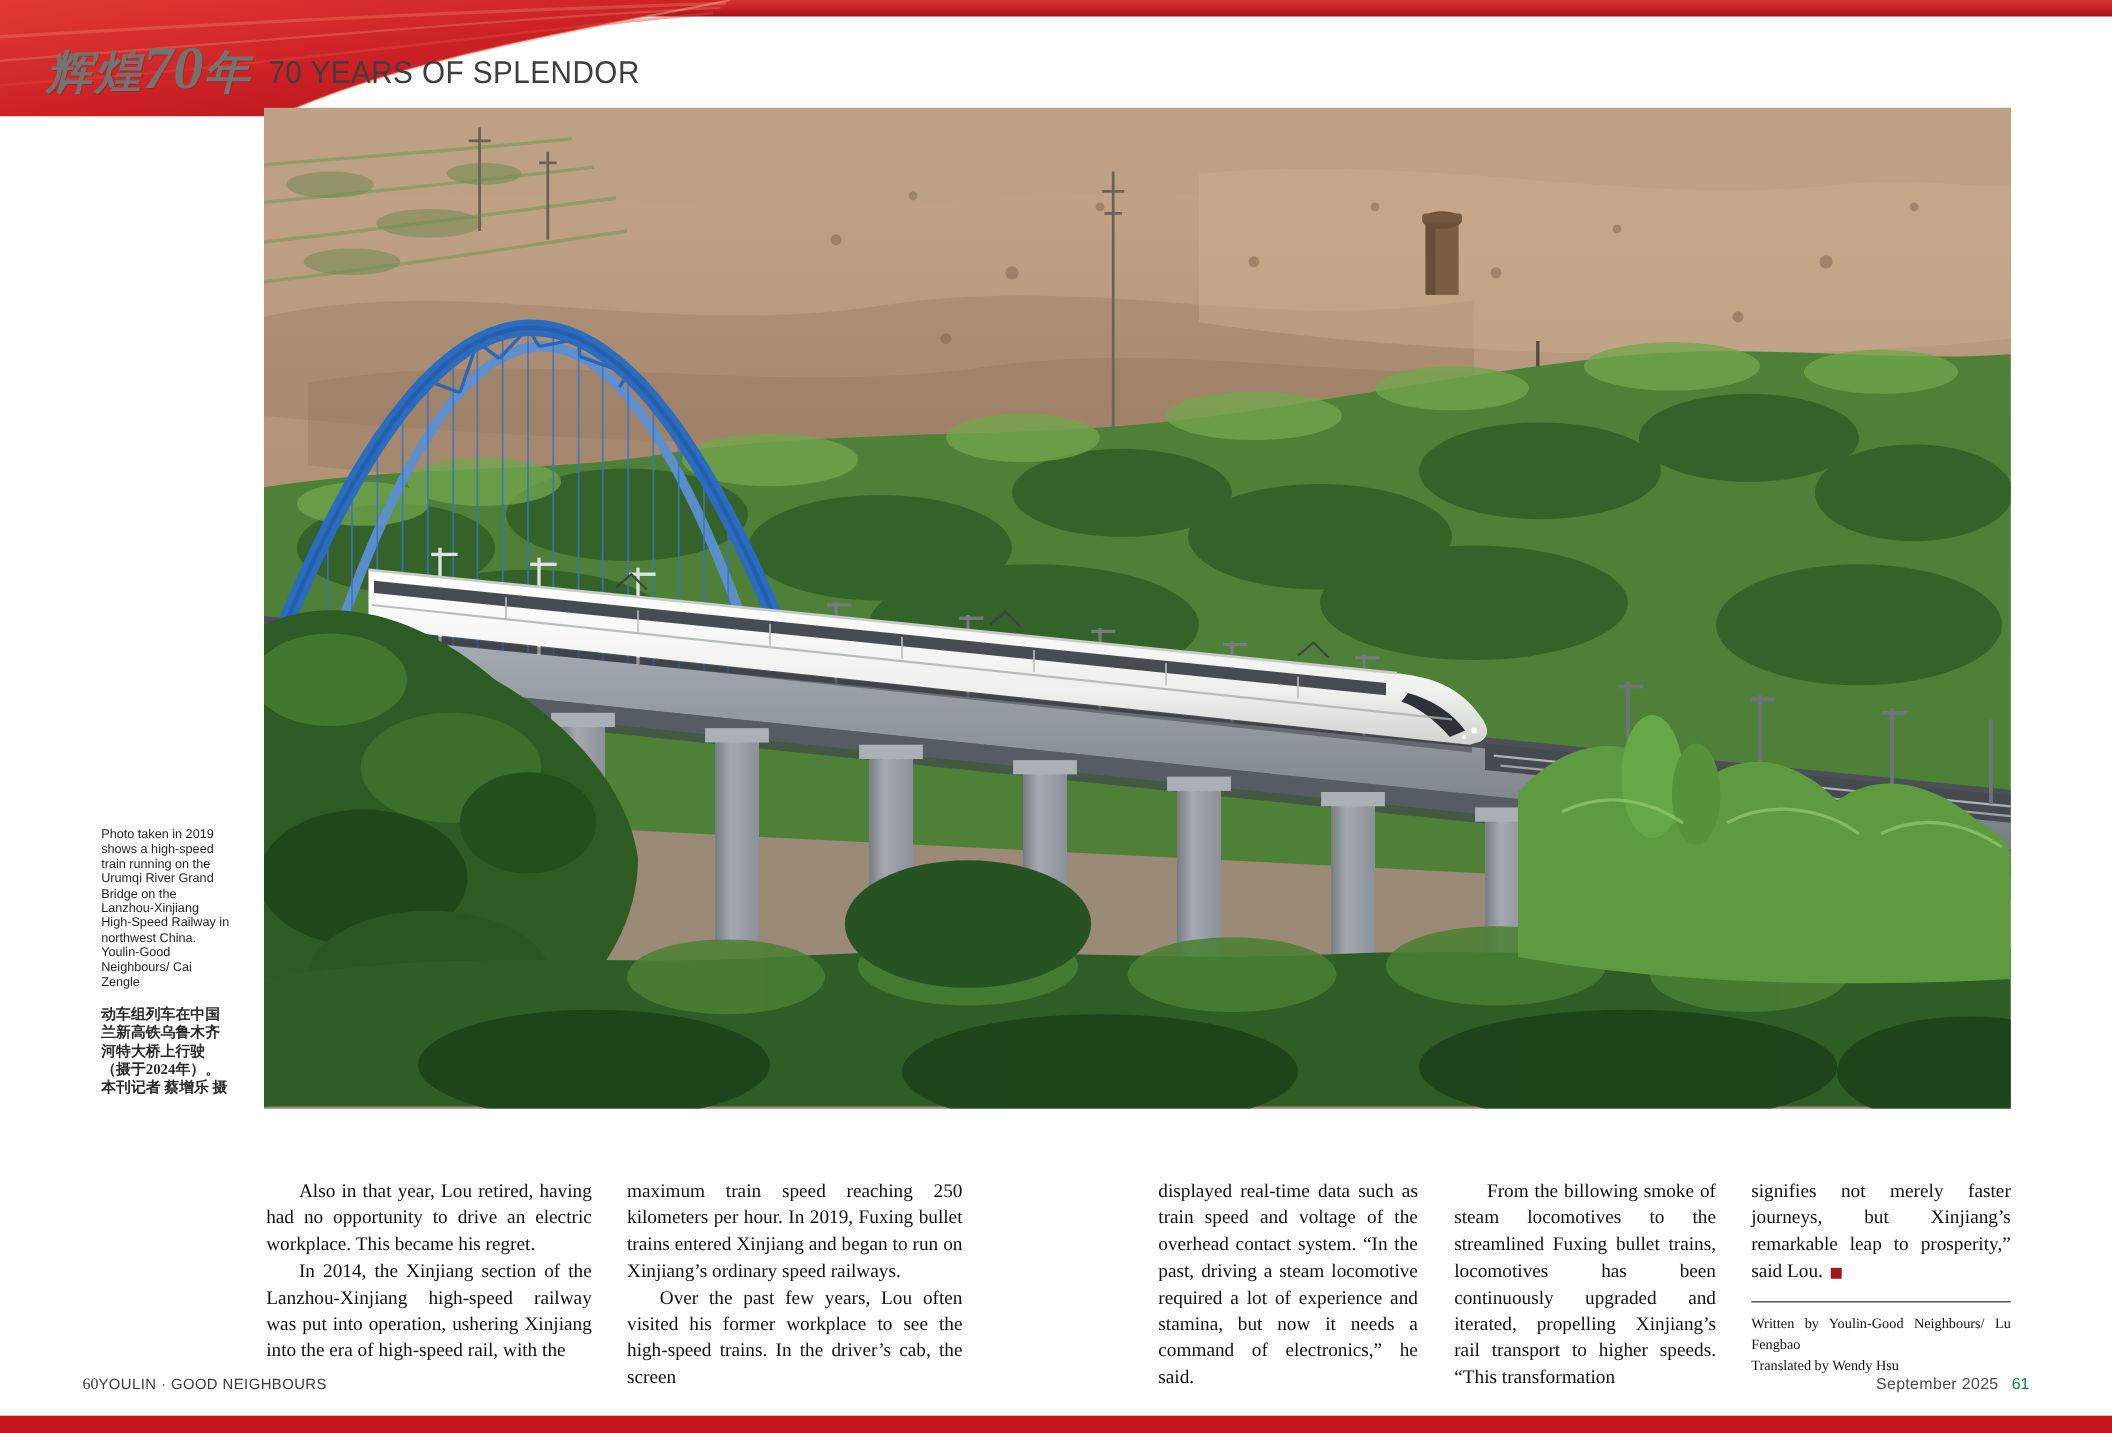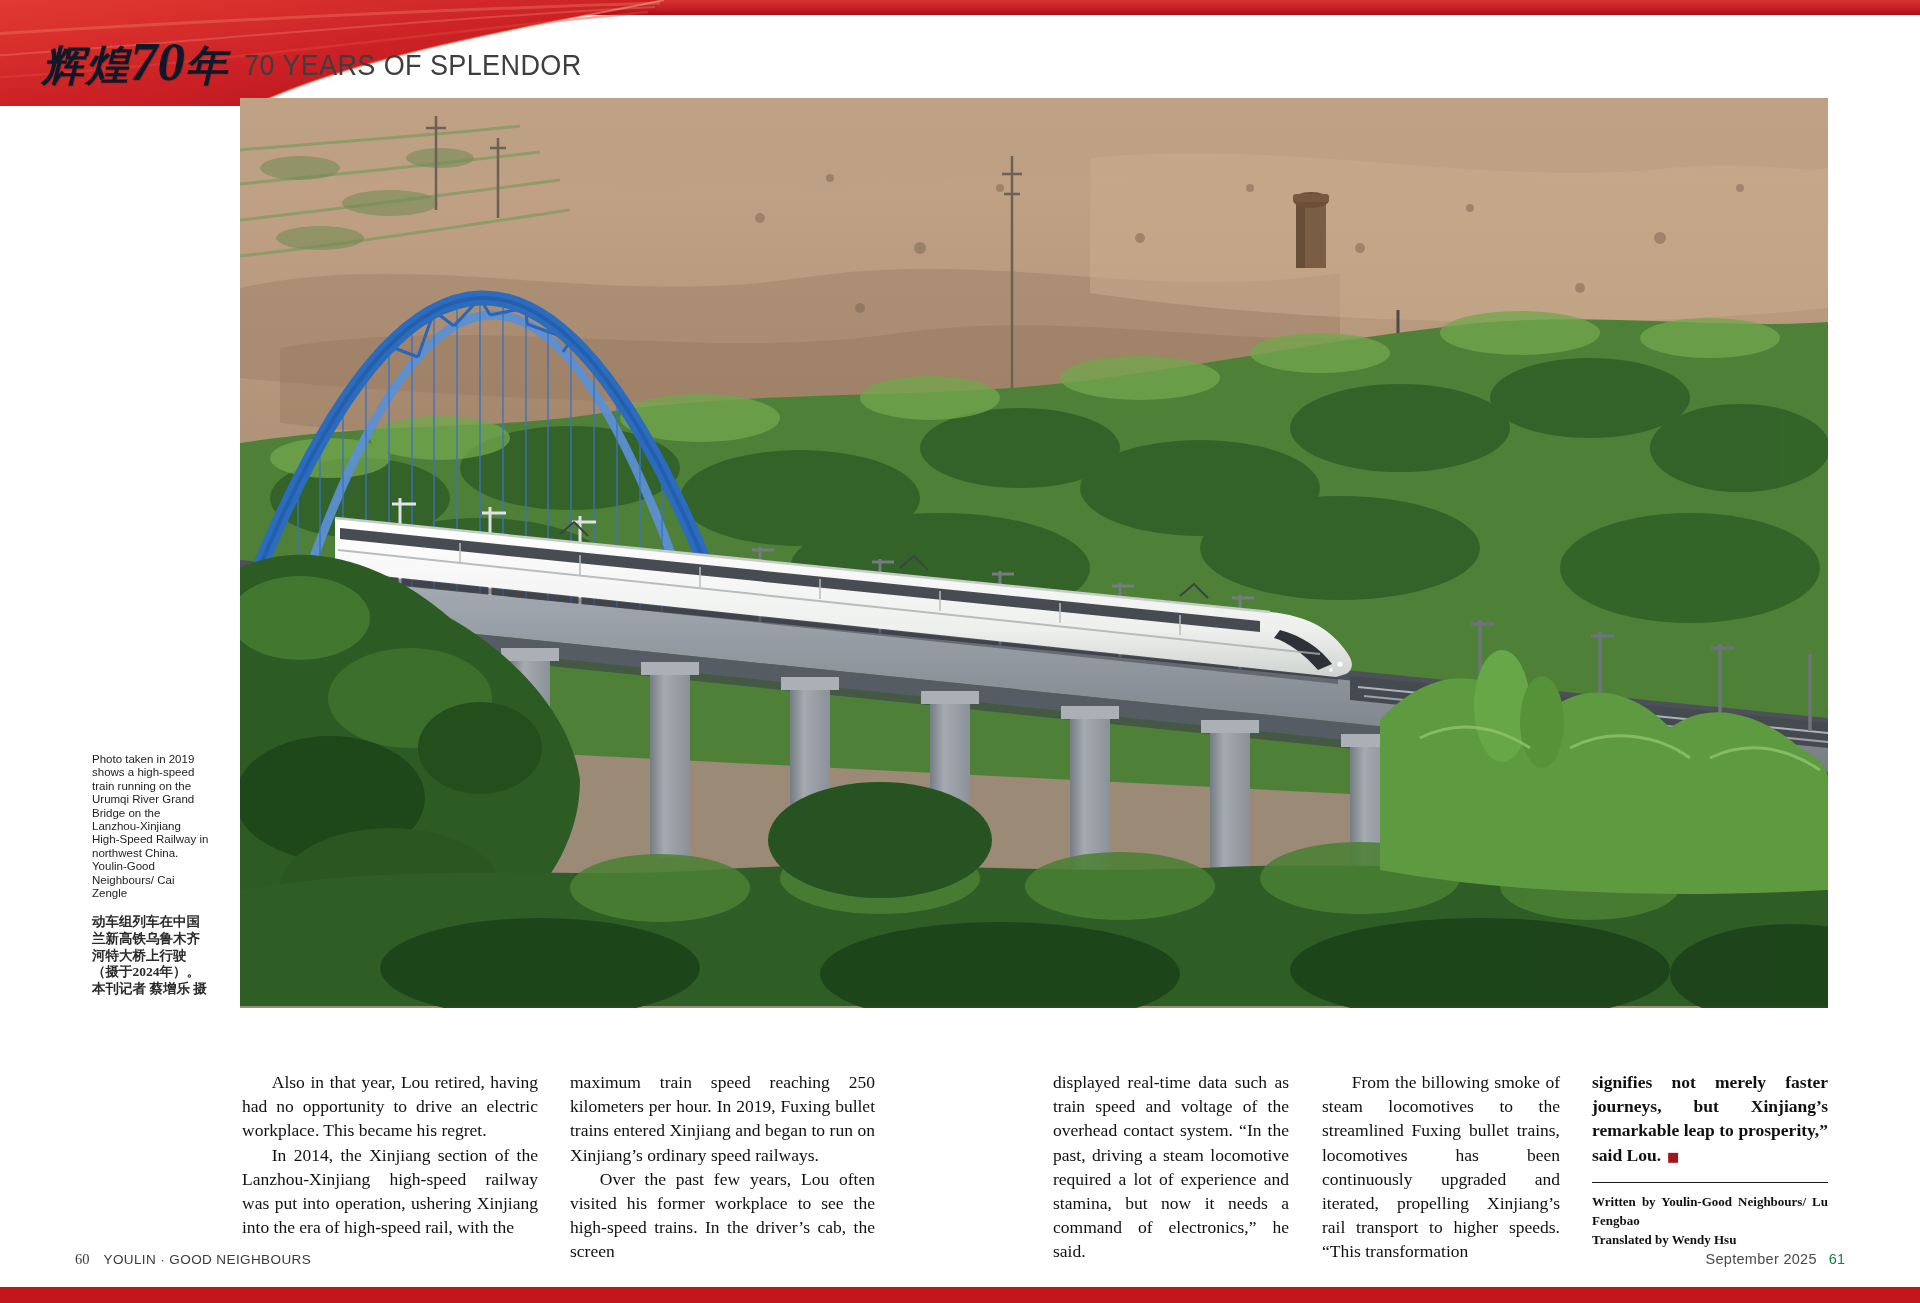--- a/index.html
+++ b/index.html
@@ -10,21 +10,21 @@
   }
   
   .red-strip {
     position:absolute; left:0; top:0; width:1920px; height:15px;
     background:linear-gradient(180deg,#d63430 0%, #c41f26 55%, #a80f16 100%);
   }
   .swoosh { position:absolute; left:0; top:0; }
   .logo {
     position:absolute; left:42px; top:30px; z-index:3;
     font-family:"Liberation Serif", serif; font-weight:bold; font-style:italic;
-    font-size:42px; color:#0f172a; letter-spacing:2px;
+    font-size:42px; color:#737373; letter-spacing:2px;
     text-shadow:1px 1px 0 rgba(140,40,20,.55);
     white-space:nowrap;
   }
   .logo .num { font-size:55px; letter-spacing:0; }
   .page-title {
     position:absolute; left:244px; top:50px; z-index:3;
     font-family:"Liberation Sans", sans-serif; font-size:27px; font-weight:normal;
     color:#3e3e3e; letter-spacing:.4px; white-space:nowrap;
     transform:scaleY(1.06); transform-origin:top left;
   }
@@ -48,21 +48,21 @@
   .col p { text-indent:1.7em; }
   .col p.cont { text-indent:0; }
   .endmark { color:#a3161c; font-size:13px; margin-left:6px; font-family:"DejaVu Sans", sans-serif; }
   .byline-rule { border:none; border-top:1.6px solid #1a1a1a; margin:13px 0 9px 0; width:100%; }
   .byline { text-indent:0 !important; line-height:19px; font-size:13px; }
   
   .footer-left {
     position:absolute; left:75px; top:1251px; font-size:13.5px; color:#3a3a3a;
     font-family:"Liberation Sans", sans-serif; letter-spacing:.4px;
   }
-  .footer-left .pgnum { font-family:"Liberation Serif", serif; font-size:14.5px; margin-right:14px; letter-spacing:0; }
+  .footer-left .pgnum { font-family:"Liberation Serif", serif; font-size:14.5px; letter-spacing:0; }
   .footer-right {
     position:absolute; right:75px; top:1251px; font-size:14.5px; color:#4a4a4a;
     font-family:"Liberation Sans", sans-serif; letter-spacing:.3px; text-align:right;
   }
   .footer-right .pgnum { font-family:Liberation Sans, sans-serif; font-size:14.5px; color:#15803d; margin-left:12px; letter-spacing:0; }
   .bottom-bar { position:absolute; left:0; top:1287px; width:1920px; height:16px; background:#c3161c; }
 </style>
 </head>
 <body>
 
@@ -377,21 +377,21 @@
   <div class="col" style="left:570px; width:305px;">
     <p class="cont">maximum train speed reaching 250 kilometers per hour. In 2019, Fuxing bullet trains entered Xinjiang and began to run on Xinjiang’s ordinary speed railways.</p>
     <p>Over the past few years, Lou often visited his former workplace to see the high-speed trains. In the driver’s cab, the screen</p>
   </div>
   <div class="col" style="left:1053px; width:236px;">
     <p class="cont">displayed real-time data such as train speed and voltage of the overhead contact system. “In the past, driving a steam locomotive required a lot of experience and stamina, but now it needs a command of electronics,” he said.</p>
   </div>
   <div class="col" style="left:1322px; width:238px;">
     <p>From the billowing smoke of steam locomotives to the streamlined Fuxing bullet trains, locomotives has been continuously upgraded and iterated, propelling Xinjiang’s rail transport to higher speeds. “This transformation</p>
   </div>
-  <div class="col" style="left:1592px; width:236px;font-weight:bold;">
+  <div class="col" style="left:1592px; width:236px;">
     <p class="cont"><span>signifies not merely faster journeys, but Xinjiang’s remarkable leap to prosperity,” said Lou.</span><span class="endmark">■</span></p>
     <div class="byline-rule"></div>
     <p class="byline">Written by Youlin-Good Neighbours/ Lu Fengbao</p>
     <p class="byline">Translated by Wendy Hsu</p>
   </div>
 
   <div class="footer-left"><span class="pgnum">60</span><span>YOULIN · GOOD NEIGHBOURS</span></div>
   <div class="footer-right"><span>September 2025</span><span class="pgnum">61</span></div>
   <div class="bottom-bar"></div>
 

